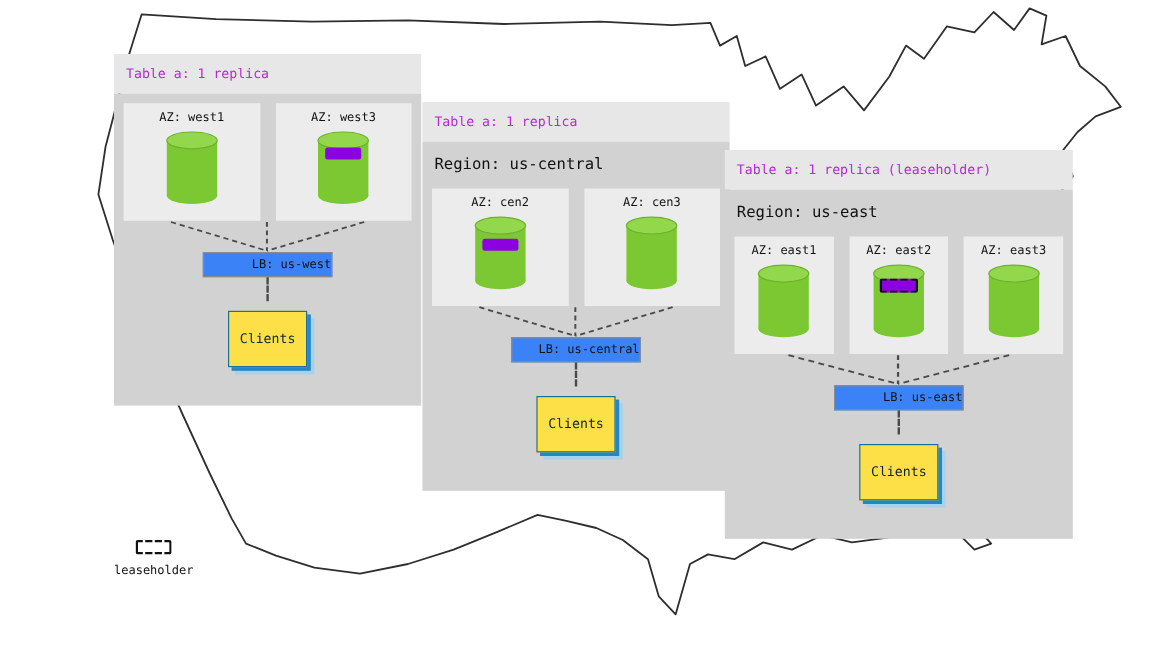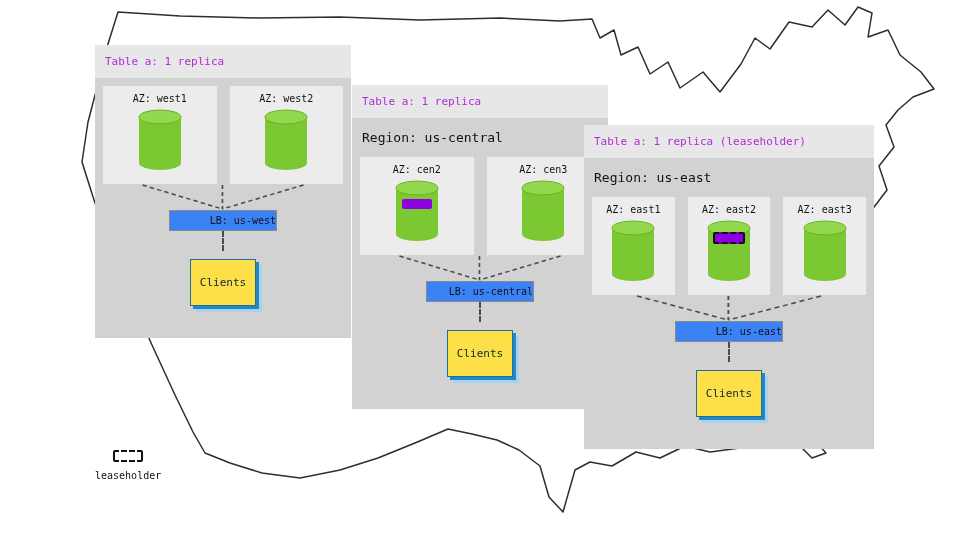--- a/index.html
+++ b/index.html
@@ -6,21 +6,21 @@
   body{
     width:960px;height:540px;position:relative;overflow:hidden;
     background:#ffffff;
     font-family:"DejaVu Sans Mono","Liberation Mono",monospace;
   }
   .map-svg{position:absolute;left:0;top:0;z-index:0;}
 
   .region-card{position:absolute;width:256px;z-index:2;}
   .card-west{left:95px;top:45px;}
   .card-central{left:352px;top:85px;}
-  .card-east{left:584px;top:125px;width:290px;}
+  .card-east{left:604px;top:125px;width:290px;}
 
   .card-header{
     background:#e7e7e7;color:#b429d8;font-size:11px;
     padding:10px 10px;letter-spacing:0;
   }
   .card-body{background:#d2d2d2;padding:8px;}
   .region-title{font-size:13px;color:#111;padding:4px 2px 12px 2px;}
 
   .az-row{display:flex;gap:13px;align-items:center;}
   .az-box{flex:1;background:#ececec;text-align:center;padding:7px 0 9px 0;}
@@ -89,27 +89,28 @@
         <div class="az-label">AZ: west1</div>
         <span class="cyl-wrap">
           <svg width="46" height="62" viewBox="0 0 46 62">
             <ellipse cx="23" cy="54" rx="21" ry="7" fill="#7cc832"></ellipse>
             <rect x="2" y="8" width="42" height="46" fill="#7cc832"></rect>
             <ellipse cx="23" cy="8" rx="21" ry="7" fill="#93d84c" stroke="#6db02c" stroke-width="1"></ellipse>
           </svg>
         </span>
       </div>
       <div class="az-box">
-        <div class="az-label">AZ: west2</div>
-        <span class="cyl-wrap">
-          <svg width="46" height="62" viewBox="0 0 46 62">
-            <ellipse cx="23" cy="54" rx="21" ry="7" fill="#7cc832"></ellipse>
-            <rect x="2" y="8" width="42" height="46" fill="#7cc832"></rect>
-            <ellipse cx="23" cy="8" rx="21" ry="7" fill="#93d84c" stroke="#6db02c" stroke-width="1"></ellipse>
-          </svg>
+        <div class="az-label">AZ: west3</div>
+        <span class="cyl-wrap">
+          <svg width="46" height="62" viewBox="0 0 46 62">
+            <ellipse cx="23" cy="54" rx="21" ry="7" fill="#7cc832"></ellipse>
+            <rect x="2" y="8" width="42" height="46" fill="#7cc832"></rect>
+            <ellipse cx="23" cy="8" rx="21" ry="7" fill="#93d84c" stroke="#6db02c" stroke-width="1"></ellipse>
+          </svg>
+          <span class="marker"></span>
         </span>
       </div>
     </div>
     <svg class="connectors" viewBox="0 0 219 26" preserveAspectRatio="none">
       <line class="conn-line" x1="36" y1="1" x2="109" y2="25"></line>
       <line class="conn-line" x1="109" y1="1" x2="109" y2="25"></line>
       <line class="conn-line" x1="183" y1="1" x2="109" y2="25"></line>
     </svg>
     <div class="lb-box">LB: us-west</div>
     <div class="v-dash"></div>

